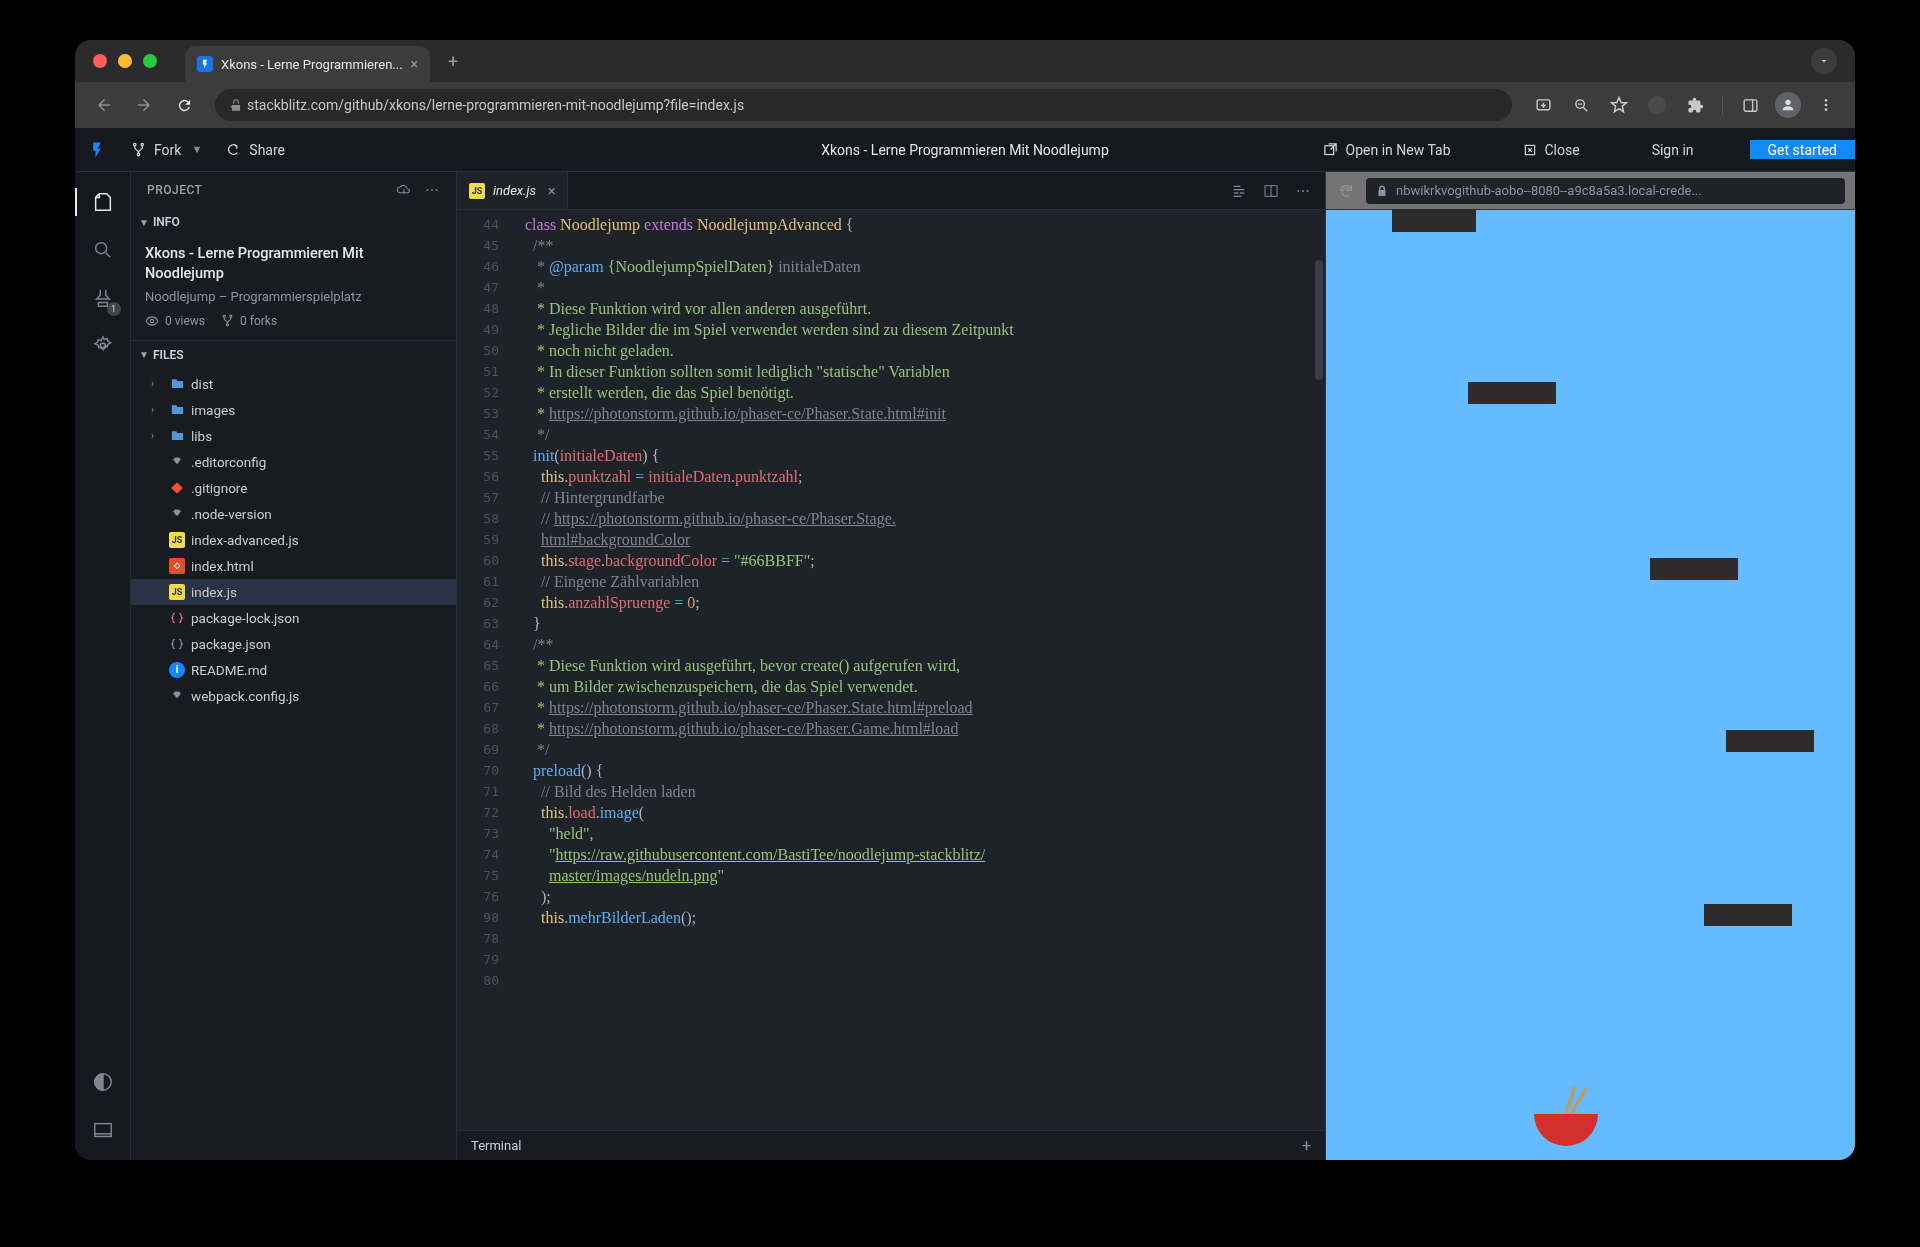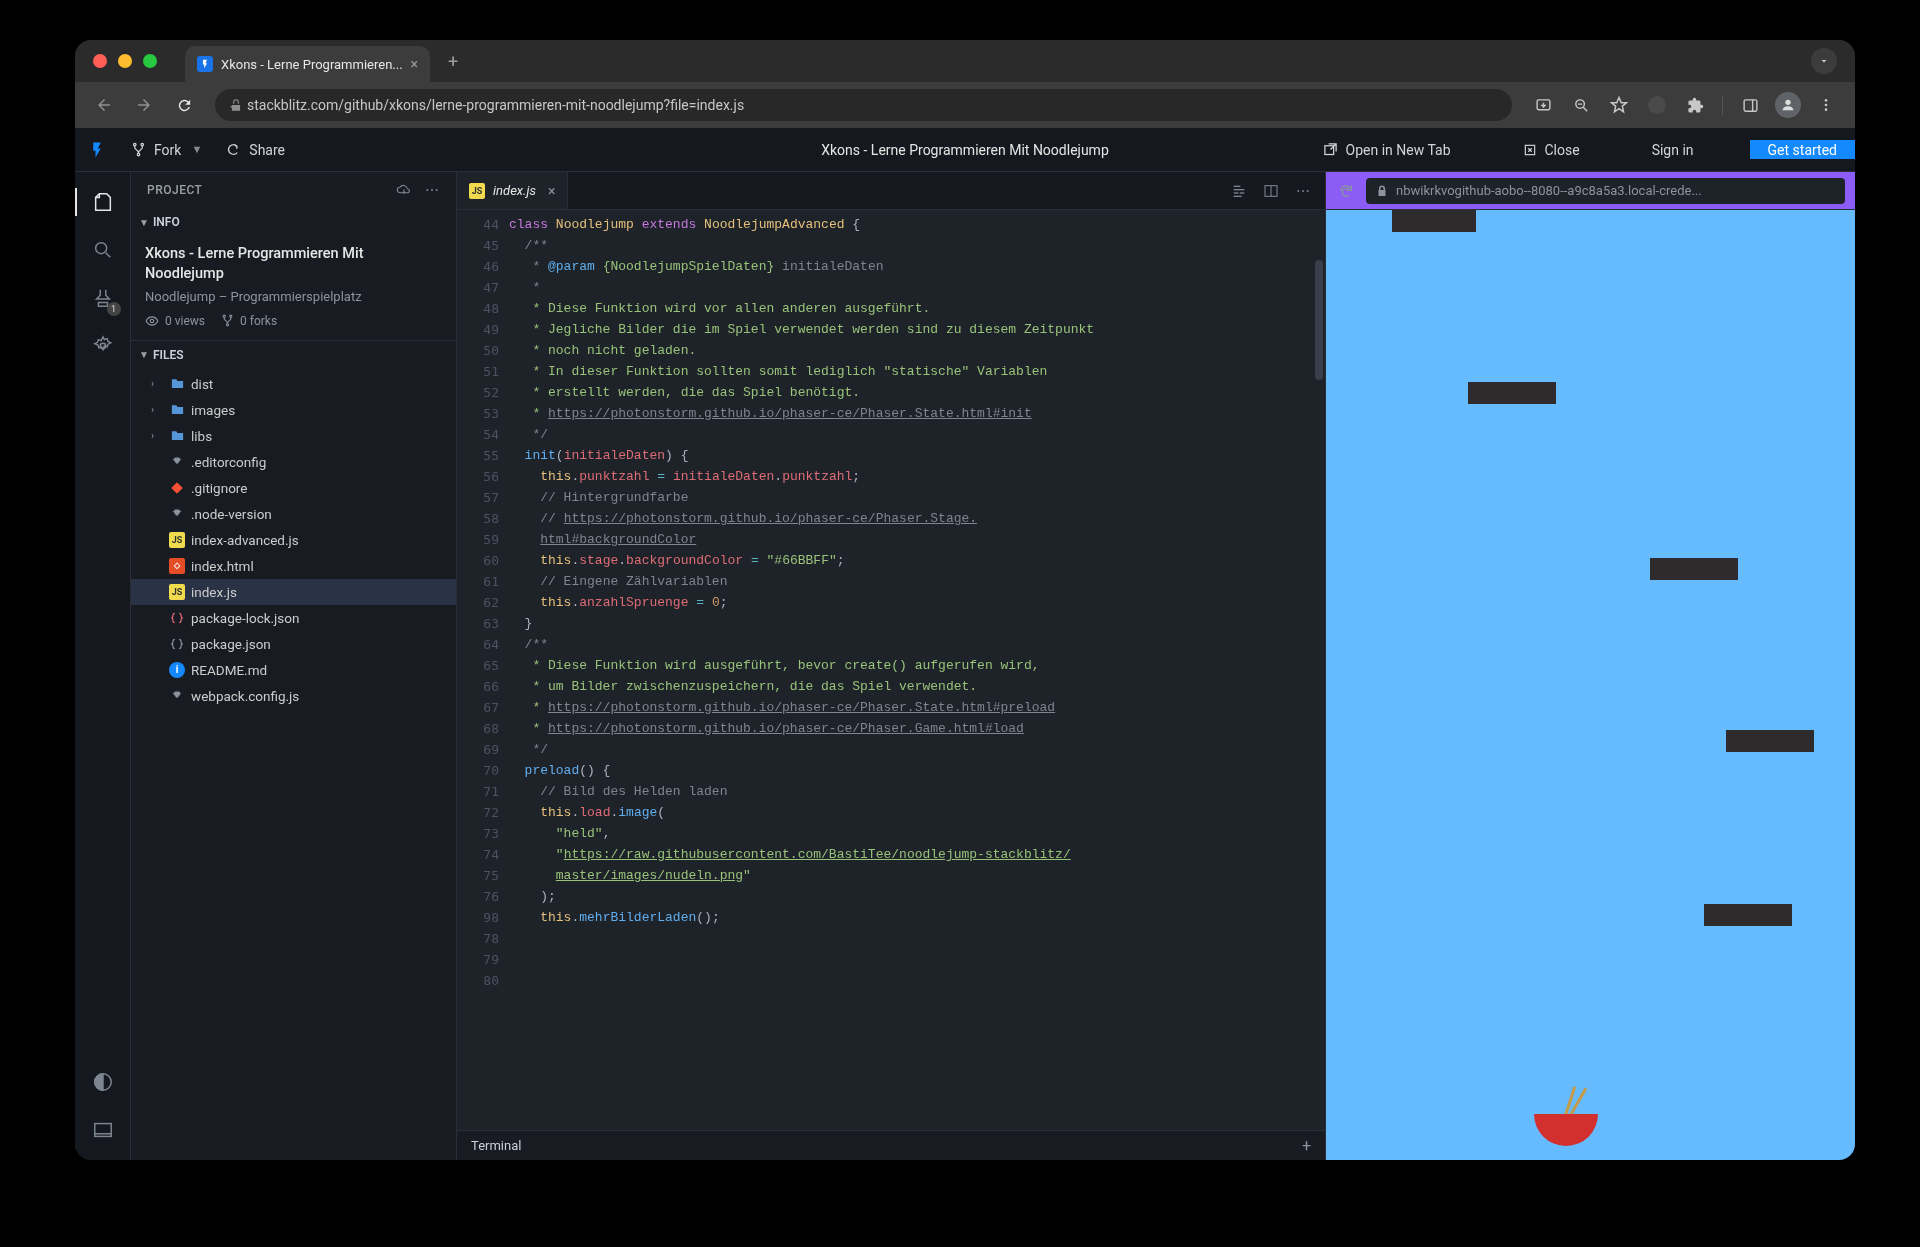--- a/index.html
+++ b/index.html
@@ -111,44 +111,44 @@
 .fico-html { background:#e44d26;color:#fff;font-size:8px;font-weight:700;border-radius:2px; }
 .fico-cog { color:#8b949e; }
 .fico-git { color:#f05033; }
 .fico-info { background:#1389fd;color:#fff;border-radius:50%;font-size:10px;font-weight:700; }
 
 .editor-col { flex:1;display:flex;flex-direction:column;min-width:0; }
 .tabbar { height:38px;background:#15181e;display:flex;align-items:center;border-bottom:1px solid #2a2e37; }
 .etab { height:100%;display:flex;align-items:center;padding:0 12px;gap:8px;background:#1e2229;border-right:1px solid #2a2e37;color:#e6e6e6;font-size:13px;font-style:italic; }
 .etab .close { color:#8b949e;font-size:14px;margin-left:4px;font-style:normal; }
 .tabbar-right { margin-left:auto;display:flex;align-items:center;gap:16px;padding-right:14px;color:#7d8590; }
-.code-wrap { flex:1;display:flex;overflow:hidden;background:#1e2229;position:relative; }
+.code-wrap { flex:1;display:flex;overflow:hidden;background:#1e2229;position:relative;gap:16px; }
 .gutter { width:52px;background:#1e2229;color:#4b5263;font-family:Menlo,Monaco,Consolas,monospace;font-size:13px;text-align:right;padding:4px 10px 4px 0;line-height:21px;user-select:none; }
-.code { flex:1;font-family:Liberation Mono, monospace;font-size:13px;line-height:21px;padding:4px 0;white-space:pre;color:#c9d1d9;overflow:hidden; }
+.code { flex:1;font-family:Liberation Serif, serif;font-size:16px;line-height:21px;padding:4px 0;white-space:pre;color:#c9d1d9;overflow:hidden; }
 .code .kw { color:#c678dd; }
 .code .cls { color:#e5c07b; }
 .code .fn { color:#61aeee; }
 .code .str { color:#98c379; }
 .code .cm { color:#7f848e; }
 .code .cmg { color:#98c379; }
 .code .cmd { color:#7f848e; }
 .code .lnk { color:#7f848e;text-decoration:underline; }
 .code .prm { color:#e06c75; }
 .code .prop { color:#e06c75; }
 .code .this { color:#e5c07b; }
 .code .num { color:#d19a66; }
 .code .op { color:#56b6c2; }
 .code .pn { color:#abb2bf; }
 .scroll-v { position:absolute;right:0;top:0;bottom:0;width:12px; }
 .scroll-thumb { position:absolute;right:2px;top:50px;width:8px;height:120px;background:#3a3f4b;border-radius:4px; }
 .terminal-bar { height:30px;background:#181b22;border-top:1px solid #2a2e37;display:flex;align-items:center;padding:0 14px;color:#c9d1d9;font-size:13px; }
 .terminal-bar .plus { margin-left:auto;color:#8b949e;font-size:16px; }
 
 .preview-col { width:530px;display:flex;flex-direction:column;border-left:1px solid #2a2e37; }
-.prev-addr { height:38px;background:#8b5cf6;display:flex;align-items:center;padding:0 10px;gap:10px;border-bottom:1px solid #2a2e37; }
+.prev-addr { height:38px;background:#737373;display:flex;align-items:center;padding:0 10px;gap:10px;border-bottom:1px solid #2a2e37; }
 .prev-url { flex:1;height:26px;background:#1e2229;border-radius:4px;display:flex;align-items:center;padding:0 10px;gap:8px;color:#8b949e;font-size:13px;overflow:hidden;white-space:nowrap; }
 .prev-icon { color:#8b949e;width:20px;height:20px;display:flex;align-items:center;justify-content:center; }
 .game { flex:1;background:#66BBFF;position:relative; }
 .platform { position:absolute;background:#2d2b2b;height:22px; }
 .bowl { position:absolute;bottom:14px;left:208px;width:64px;height:40px; }
 .bowl-base { position:absolute;bottom:0;left:0;width:64px;height:32px;background:#d32f2f;border-radius:0 0 32px 32px; }
 .chop { position:absolute;width:3px;height:34px;background:#c29b4b;bottom:26px; }
 .chop.c1 { left:34px;transform:rotate(18deg); }
 .chop.c2 { left:42px;transform:rotate(30deg); }
 svg { display:block; }

